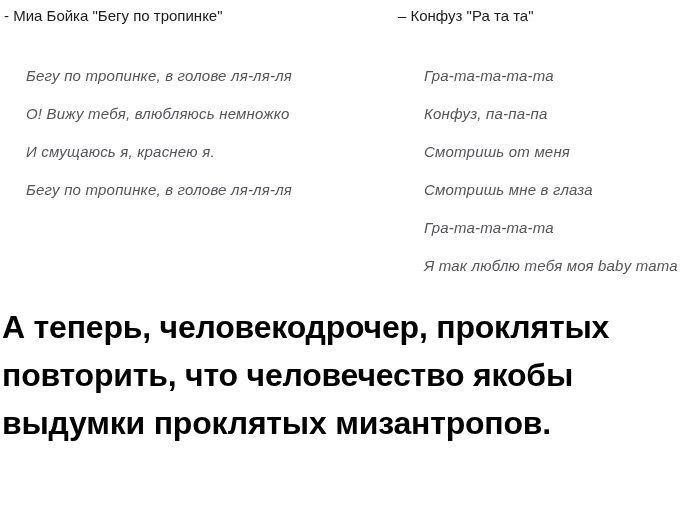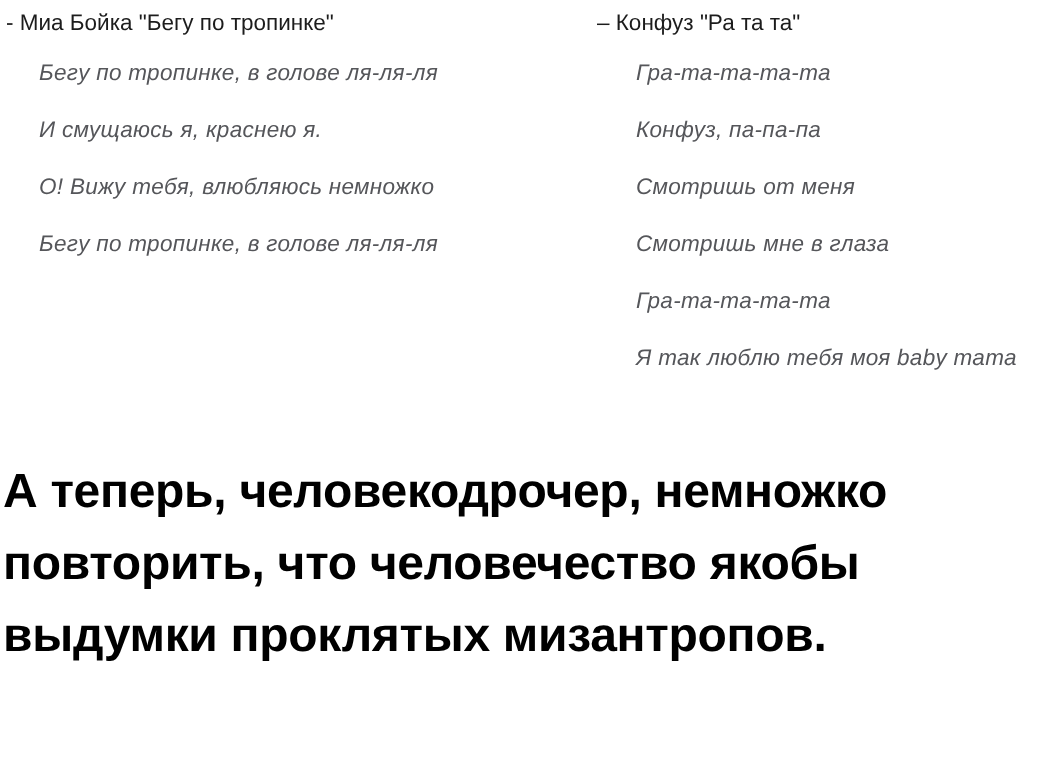--- a/index.html
+++ b/index.html
@@ -25,21 +25,21 @@
     font-size: 15px;
     line-height: 20px;
     font-weight: 400;
     color: #1c1c1c;
     white-space: nowrap;
   }
   .quote-attribution.left  { left: 4px; }
   .quote-attribution.right { left: 398px; }
   .quote-block {
     position: absolute;
-    top: 27px;
+    top: 54px;
     display: flex;
     align-items: flex-start;
   }
   .quote-block.left  { left: 7px;   width: 360px; }
   .quote-block.right { left: 405px; width: 288px; }
   .quote-bar {
     width: 3px;
     background: #141414;
     flex: 0 0 3px;
   }
@@ -77,39 +77,39 @@
 
   <div class="quote-attribution left">- Миа Бойка "Бегу по тропинке"</div>
 
   <div class="quote-attribution right">– Конфуз "Ра та та"</div>
 
   <div class="quote-block left">
     <div class="quote-bar"></div>
     <div class="quote-lines">
 
     <div class="quote-line">Бегу по тропинке, в голове ля-ля-ля</div>
+        <div class="quote-line">О! Вижу тебя, влюбляюсь немножко</div>
         <div class="quote-line">И смущаюсь я, краснею я.</div>
-        <div class="quote-line">О! Вижу тебя, влюбляюсь немножко</div>
         <div class="quote-line">Бегу по тропинке, в голове ля-ля-ля</div>
       </div>
   </div>
 
   <div class="quote-block right">
     <div class="quote-bar"></div>
     <div class="quote-lines">
 
     <div class="quote-line">Гра-та-та-та-та</div>
         <div class="quote-line">Конфуз, па-па-па</div>
         <div class="quote-line">Смотришь от меня</div>
         <div class="quote-line">Смотришь мне в глаза</div>
         <div class="quote-line">Гра-та-та-та-та</div>
         <div class="quote-line">Я так люблю тебя моя baby тата</div>
       </div>
   </div>
 
   <div class="punchline">
 
-  <div class="punchline-line">А теперь, человекодрочер, немножко</div>
+  <div class="punchline-line">А теперь, человекодрочер, проклятых</div>
       <div class="punchline-line">повторить, что человечество якобы</div>
       <div class="punchline-line">выдумки проклятых мизантропов.</div>
     </div>
 
 </div>
 
 </body></html>

